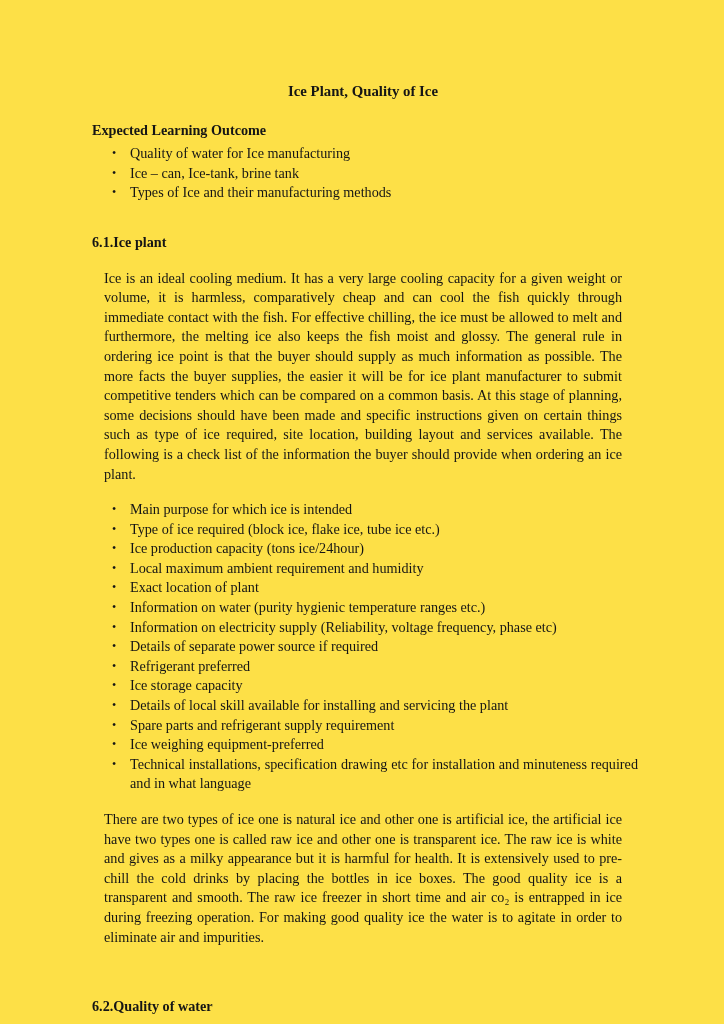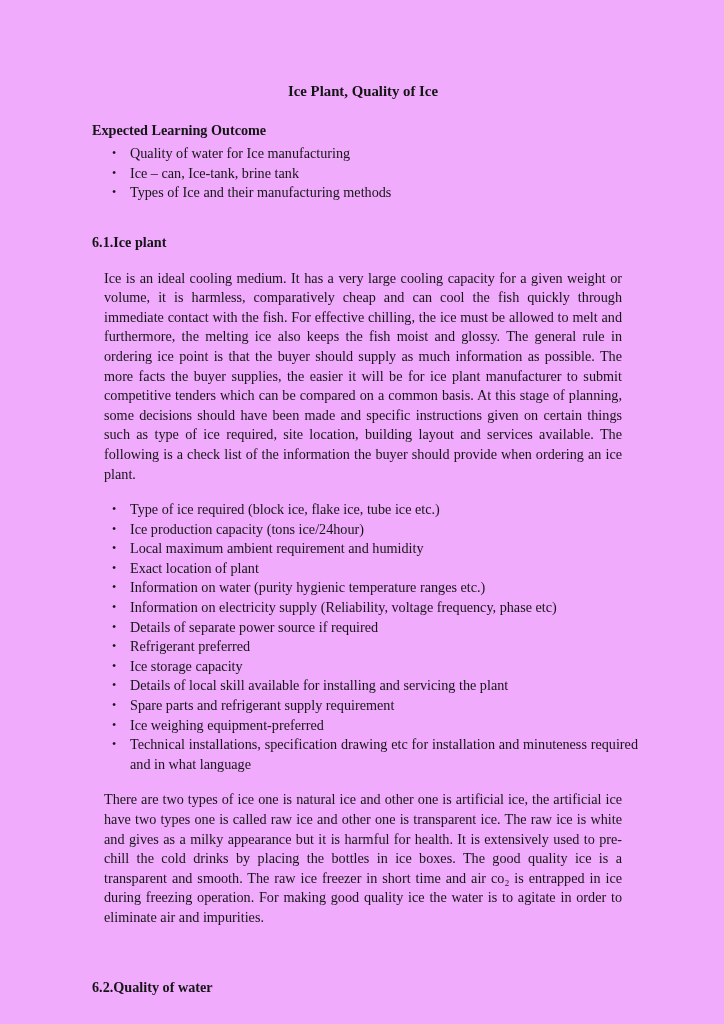--- a/index.html
+++ b/index.html
@@ -12,21 +12,21 @@
     height: 1024px;
     font-family: "Liberation Serif", "DejaVu Serif", serif;
     color: #151515;
     overflow: hidden;
   }
   .page {
     box-sizing: border-box;
     width: 724px;
     height: 1024px;
     padding: 82px 86px 40px 88px;
-    background: #f0abfc;
+    background: #fde047;
   }
   .doc-title {
     font-size: 14.8px;
     font-weight: bold;
     text-align: center;
     line-height: 19.6px;
     margin: 0 0 19px 0;
   }
   .section-heading {
     font-size: 14.2px;
@@ -75,20 +75,21 @@
     <li>Ice – can, Ice-tank, brine tank</li>
     <li>Types of Ice and their manufacturing methods</li>
   </ul>
 
   <div class="gap-md"></div>
 
   <h2 class="section-heading">6.1.Ice plant</h2>
   <p class="para">Ice is an ideal cooling medium. It has a very large cooling capacity for a given weight or volume, it is harmless, comparatively cheap and can cool the fish quickly through immediate contact with the fish. For effective chilling, the ice must be allowed to melt and furthermore, the melting ice also keeps the fish moist and glossy. The general rule in ordering ice point is that the buyer should supply as much information as possible. The more facts the buyer supplies, the easier it will be for ice plant manufacturer to submit competitive tenders which can be compared on a common basis. At this stage of planning, some decisions should have been made and specific instructions given on certain things such as type of ice required, site location, building layout and services available. The following is a check list of the information the buyer should provide when ordering an ice plant.</p>
 
   <ul class="bullet-list">
+    <li>Main purpose for which ice is intended</li>
     <li>Type of ice required (block ice, flake ice, tube ice etc.)</li>
     <li>Ice production capacity (tons ice/24hour)</li>
     <li>Local maximum ambient requirement and humidity</li>
     <li>Exact location of plant</li>
     <li>Information on water (purity hygienic temperature ranges etc.)</li>
     <li>Information on electricity supply (Reliability, voltage frequency, phase etc)</li>
     <li>Details of separate power source if required</li>
     <li>Refrigerant preferred</li>
     <li>Ice storage capacity</li>
     <li>Details of local skill available for installing and servicing the plant</li>

